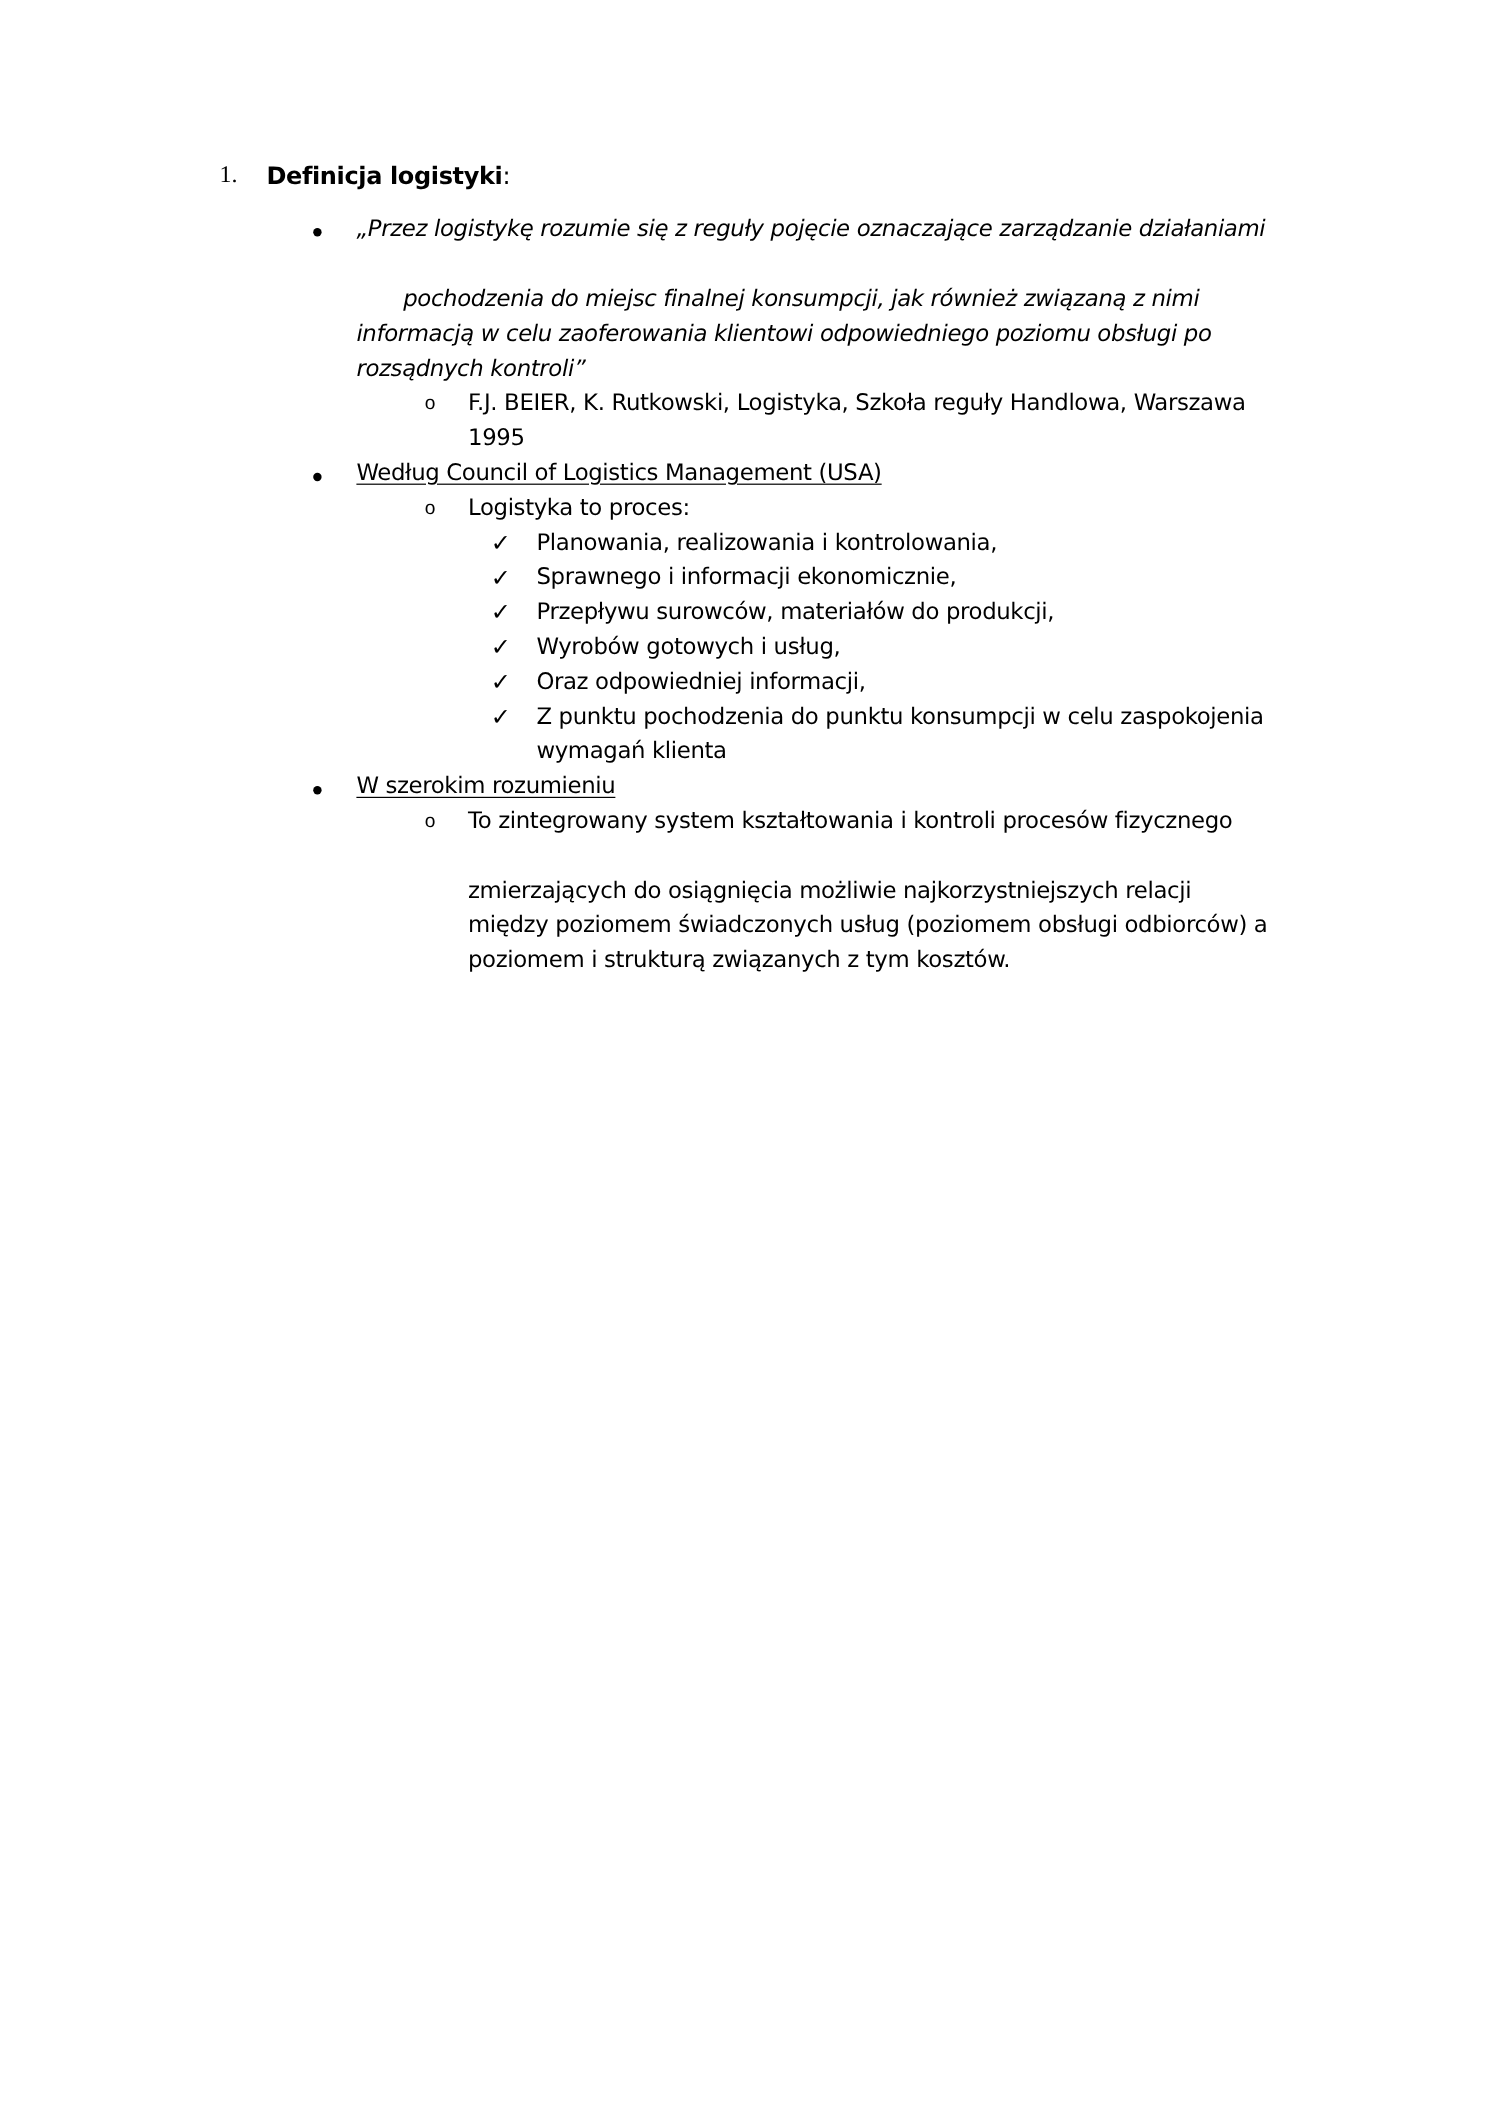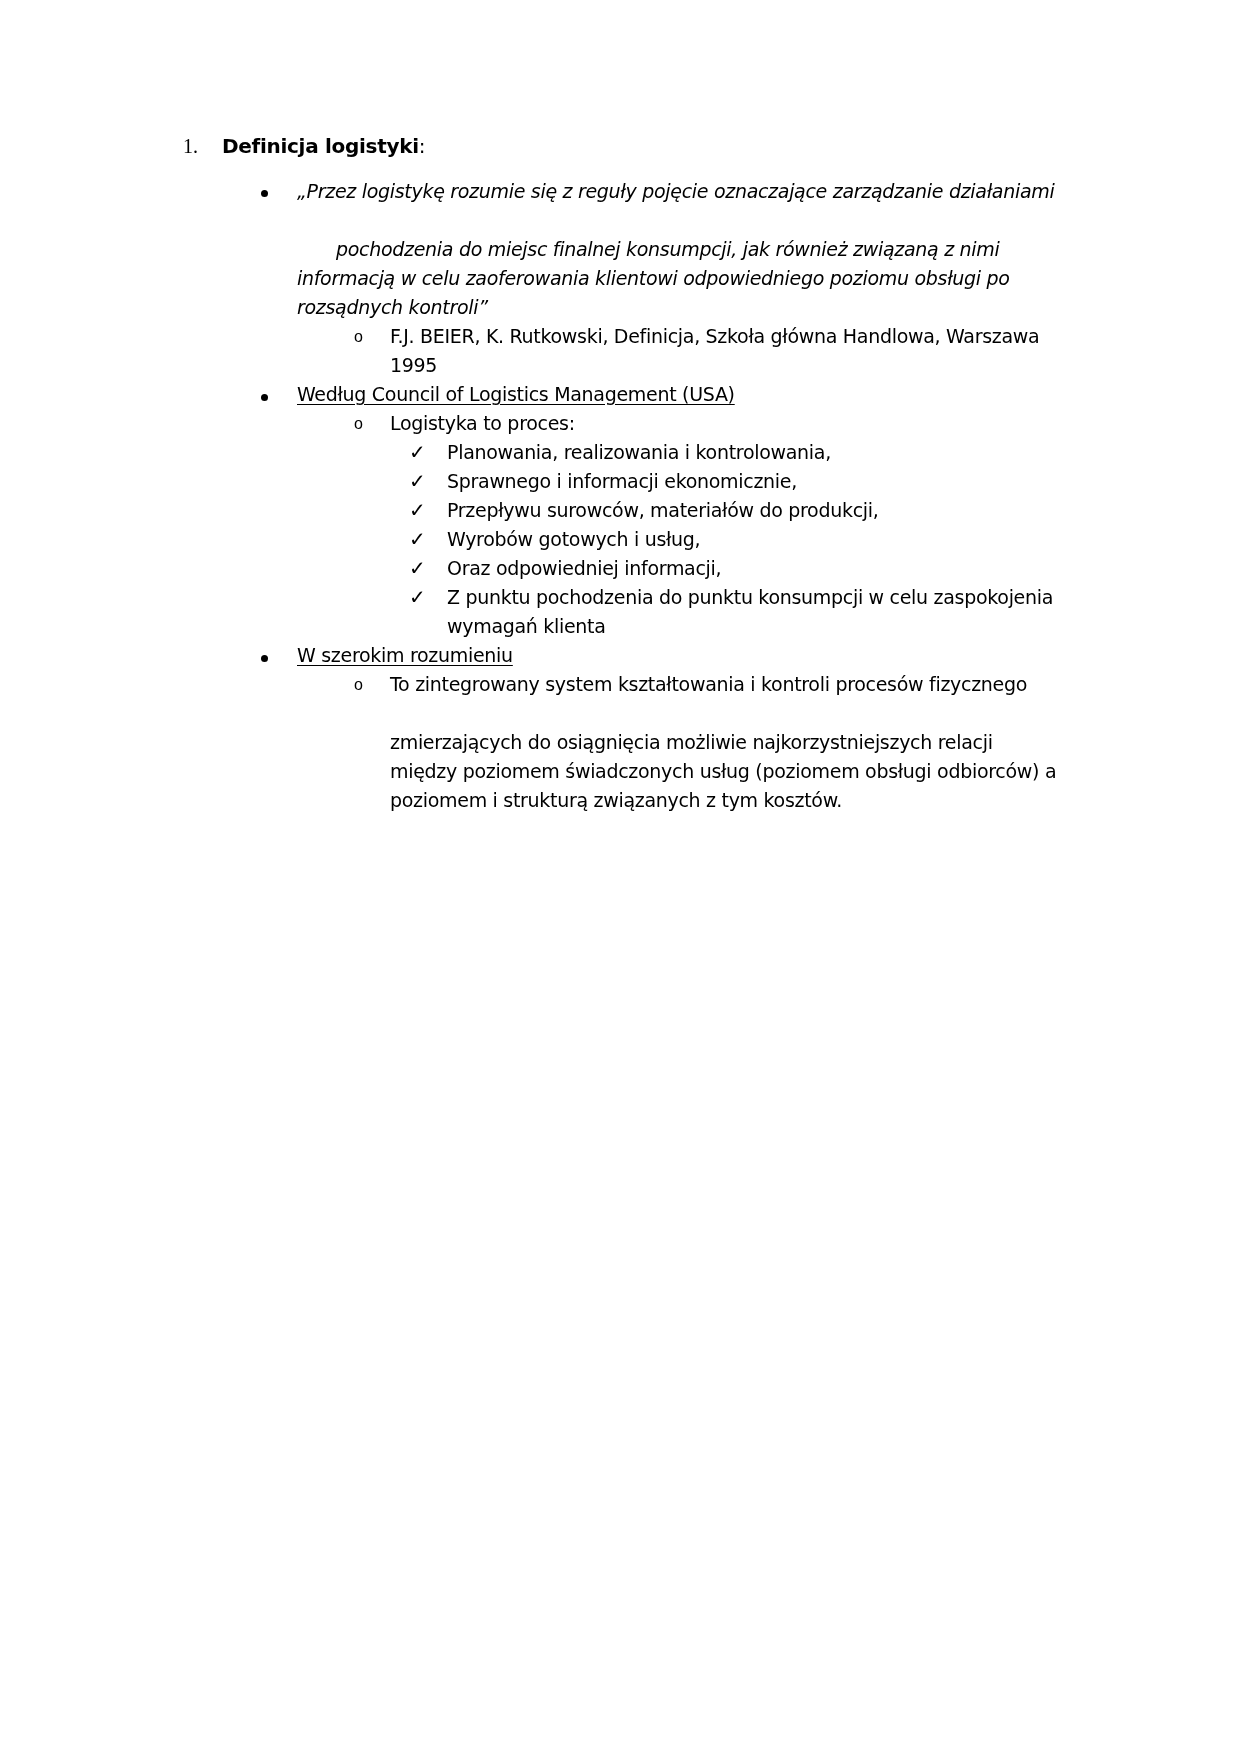--- a/index.html
+++ b/index.html
@@ -25,21 +25,21 @@
   <span class="num" style="left:183px; top:132px;">1.</span>
   <span class="line heading" style="left:222px; top:132px;"><span>Definicja logistyki</span><span style="font-weight:normal">:</span></span>
 
   <span class="bullet" style="left:261px; top:190px;"></span>
   <span class="line italic" style="left:297px; top:177px;">„Przez logistykę rozumie się z reguły pojęcie oznaczające zarządzanie działaniami</span>
   <span class="line italic" style="left:296px; top:235px;margin-left:40px;">pochodzenia do miejsc finalnej konsumpcji, jak również związaną z nimi</span>
   <span class="line italic" style="left:297px; top:264px;">informacją w celu zaoferowania klientowi odpowiedniego poziomu obsługi po</span>
   <span class="line italic" style="left:297px; top:293px;">rozsądnych kontroli”</span>
 
   <span class="ring" style="left:354px; top:322px;">o</span>
-  <span class="line" style="left:390px; top:322px;">F.J. BEIER, K. Rutkowski, Definicja, Szkoła główna Handlowa, Warszawa</span>
+  <span class="line" style="left:390px; top:322px;">F.J. BEIER, K. Rutkowski, Logistyka, Szkoła reguły Handlowa, Warszawa</span>
   <span class="line" style="left:390px; top:351px;">1995</span>
 
   <span class="bullet" style="left:261px; top:394px;"></span>
   <span class="line u" style="left:297px; top:380px;">Według Council of Logistics Management (USA)</span>
 
   <span class="ring" style="left:354px; top:409px;">o</span>
   <span class="line" style="left:390px; top:409px;">Logistyka to proces:</span>
 
   <span class="check" style="left:409px; top:438px;">✓</span>
   <span class="line" style="left:447px; top:438px;">Planowania, realizowania i kontrolowania,</span>

